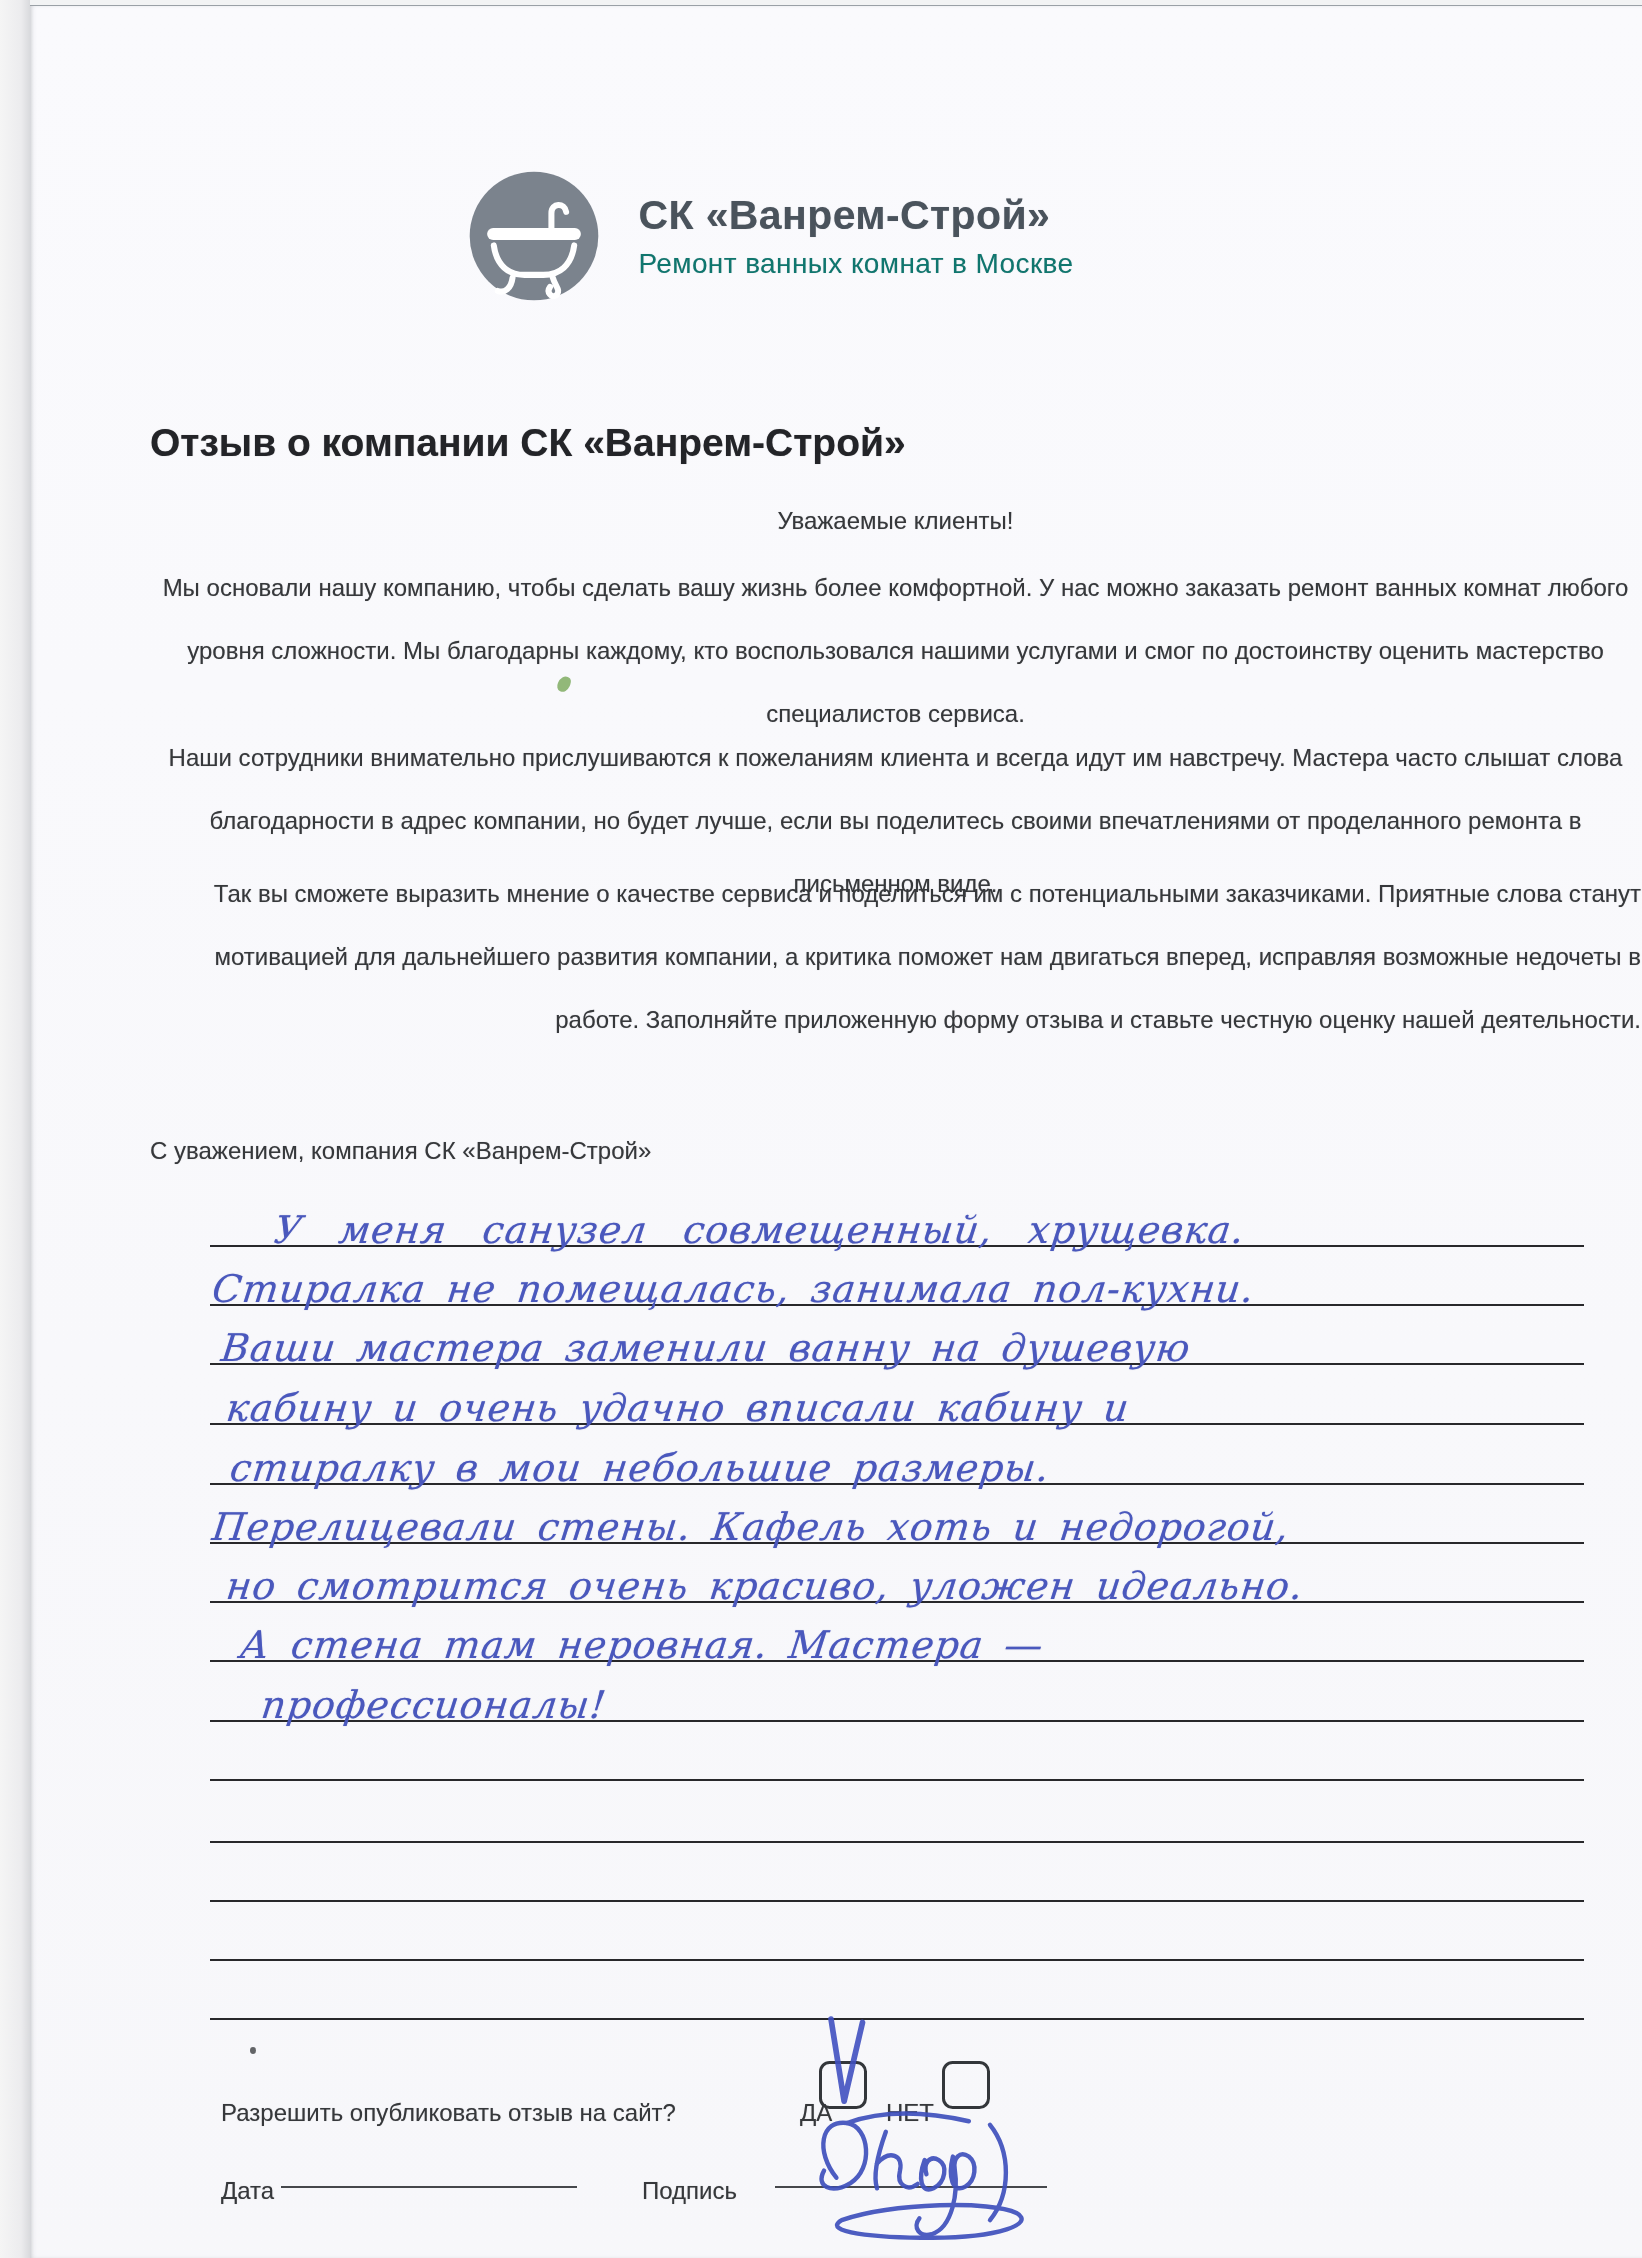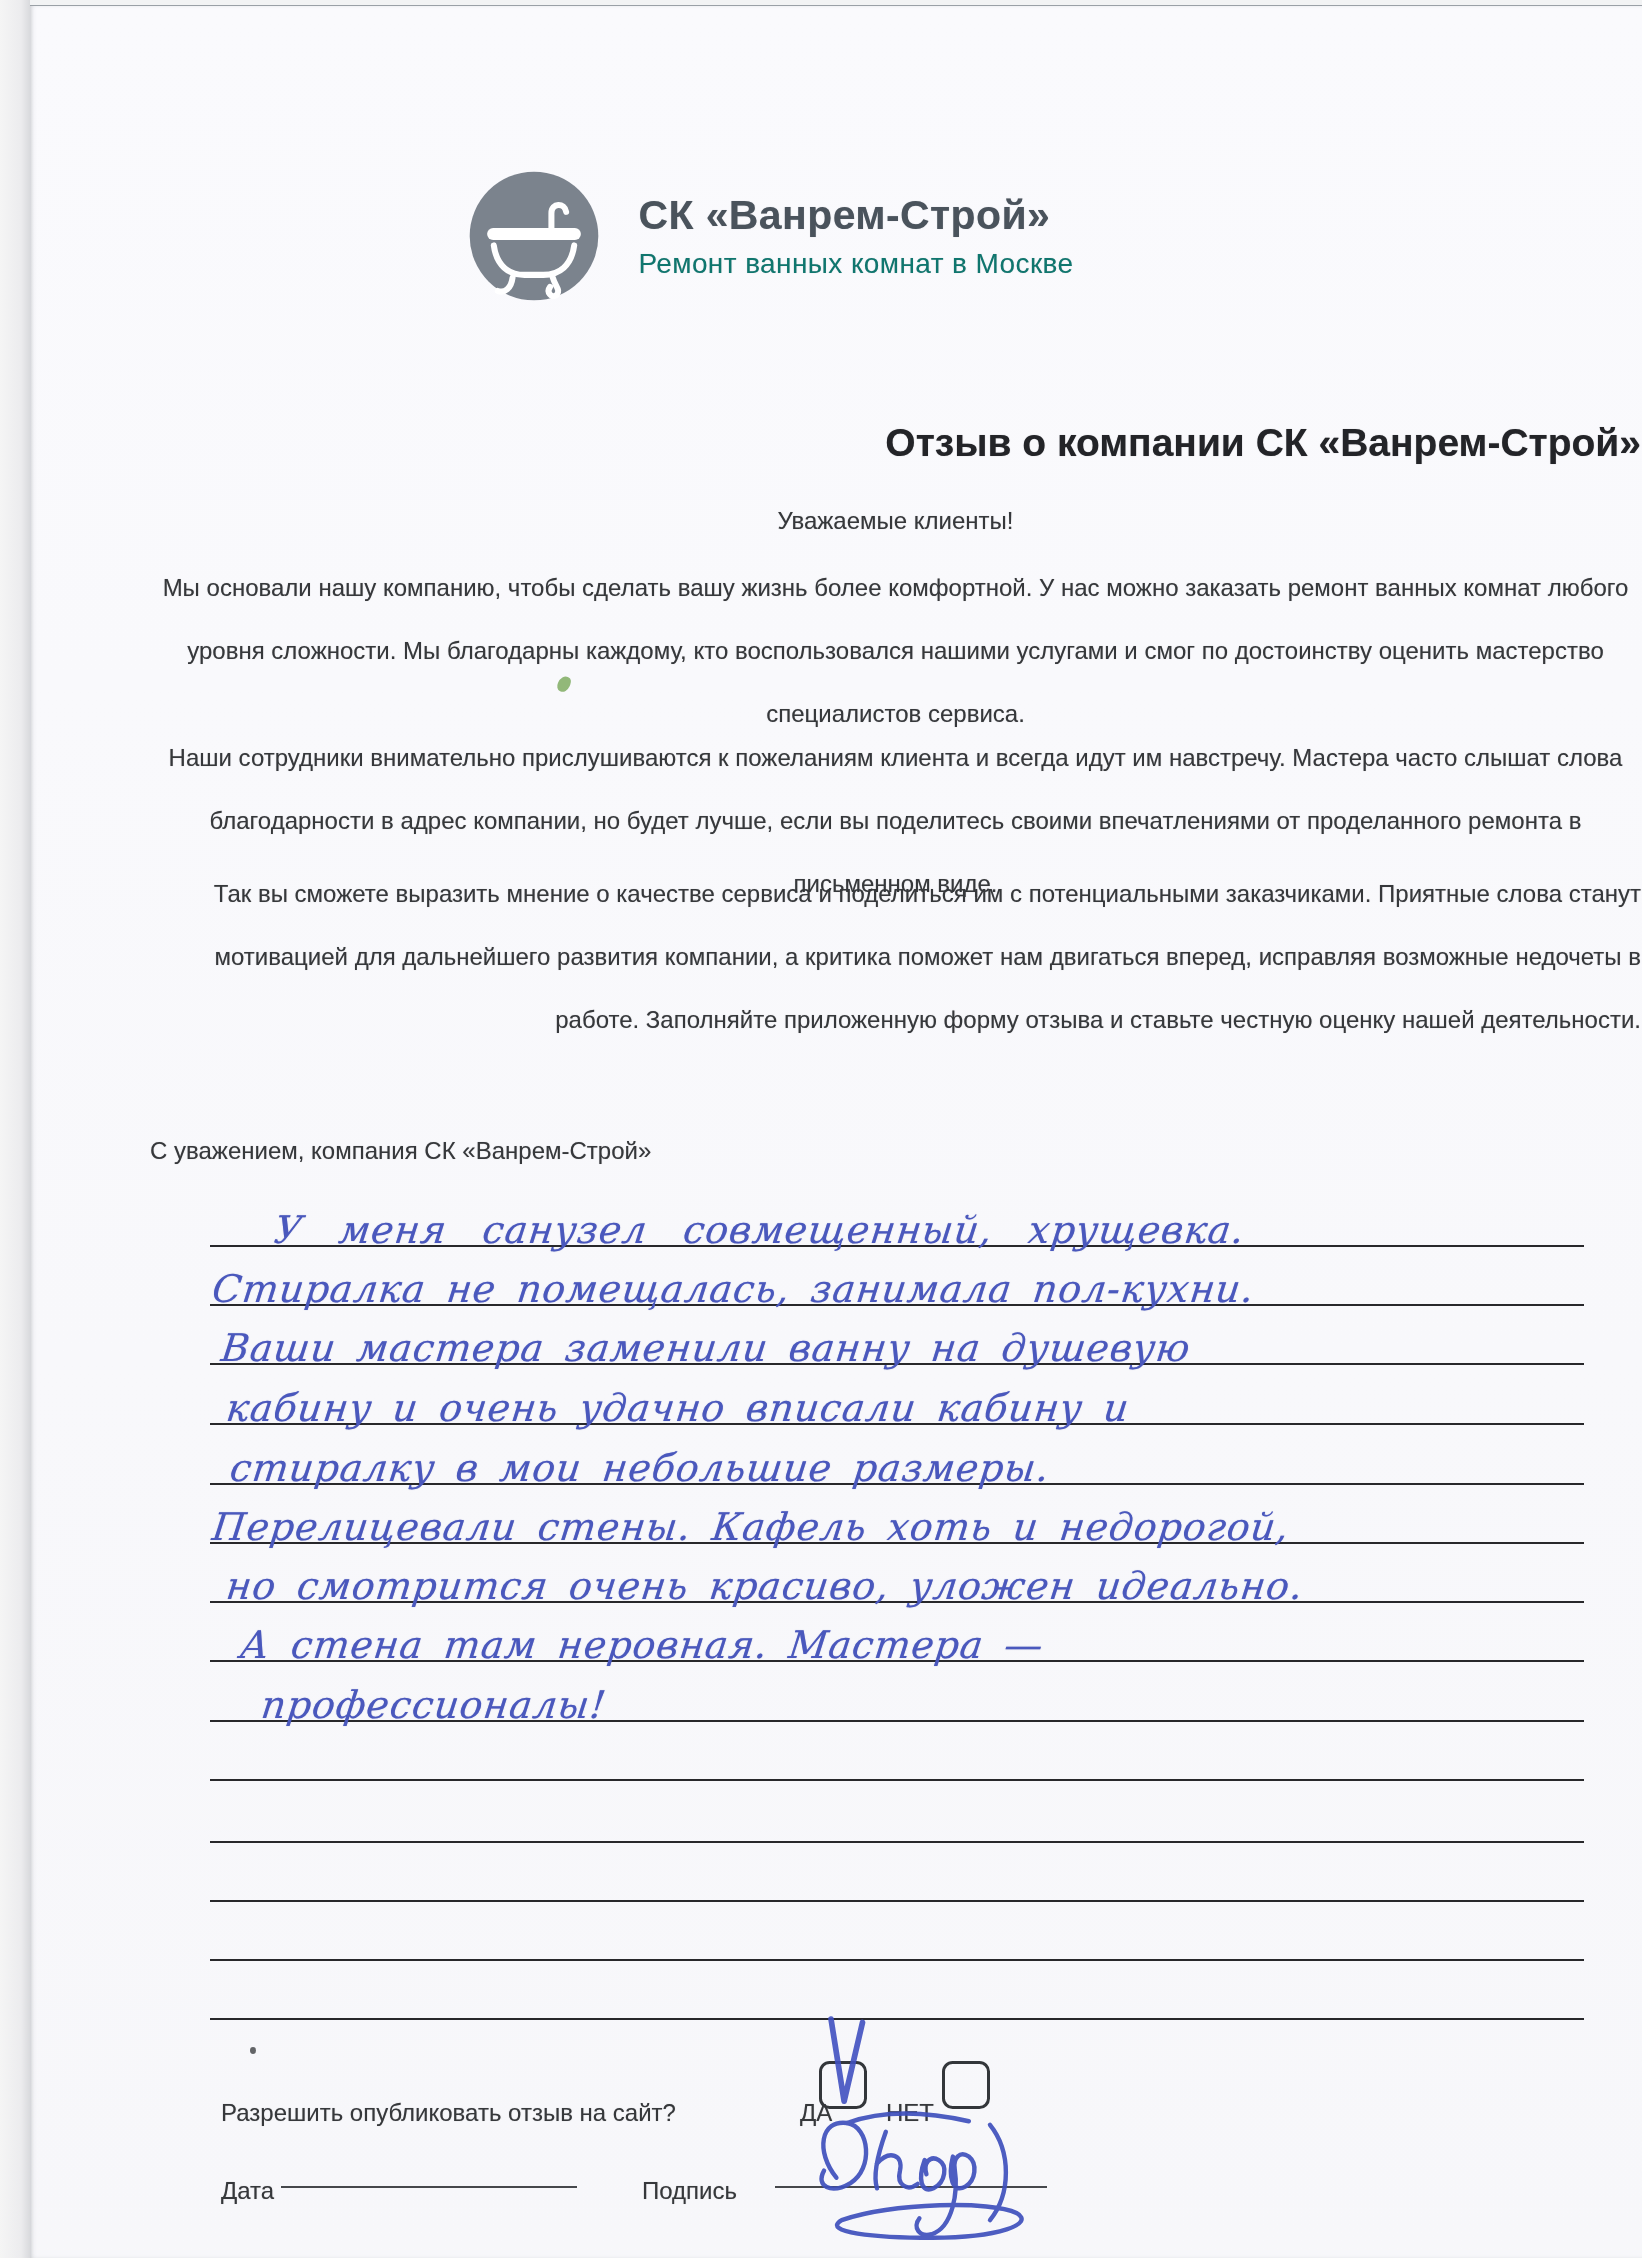--- a/index.html
+++ b/index.html
@@ -32,21 +32,21 @@
     text-shadow:0 0 0.9px rgba(74,83,92,.4);
   }
   .brand-sub{
     margin-top:8.8px;font-size:28px;color:#0f766e;letter-spacing:0.4px;
     text-shadow:0 0 0.9px rgba(74,83,92,.3);
   }
   
   .print{color:#36383b;text-shadow:0 0 0.9px rgba(45,46,50,.35);margin-top:24px;}
   .doc-title{
     position:absolute;left:150px;width:1491px;top:395px;
-    text-align:right;font-size:39px;font-weight:bold;color:#232428;
+    text-align:left;font-size:39px;font-weight:bold;color:#232428;
     text-shadow:0 0 0.9px rgba(20,20,24,.4);
   }
   .salutation{
     position:absolute;left:150px;width:1491px;top:483px;
     text-align:center;font-size:24px;
   }
   .para{
     position:absolute;left:150px;width:1491px;
     text-align:center;font-size:24px;line-height:63px;margin:0;
   }

